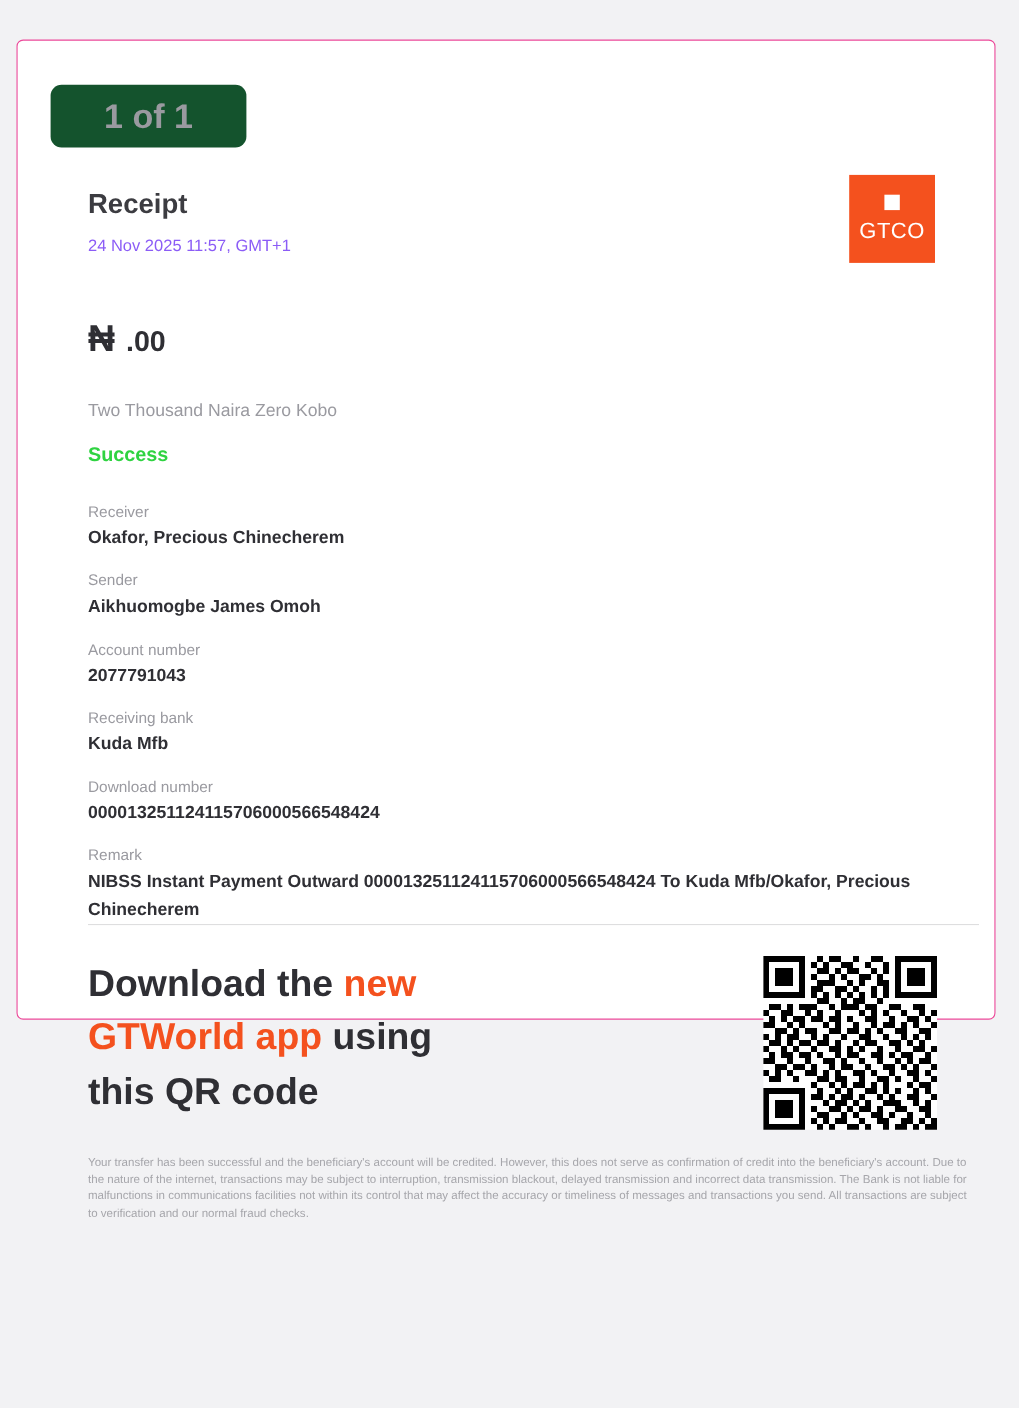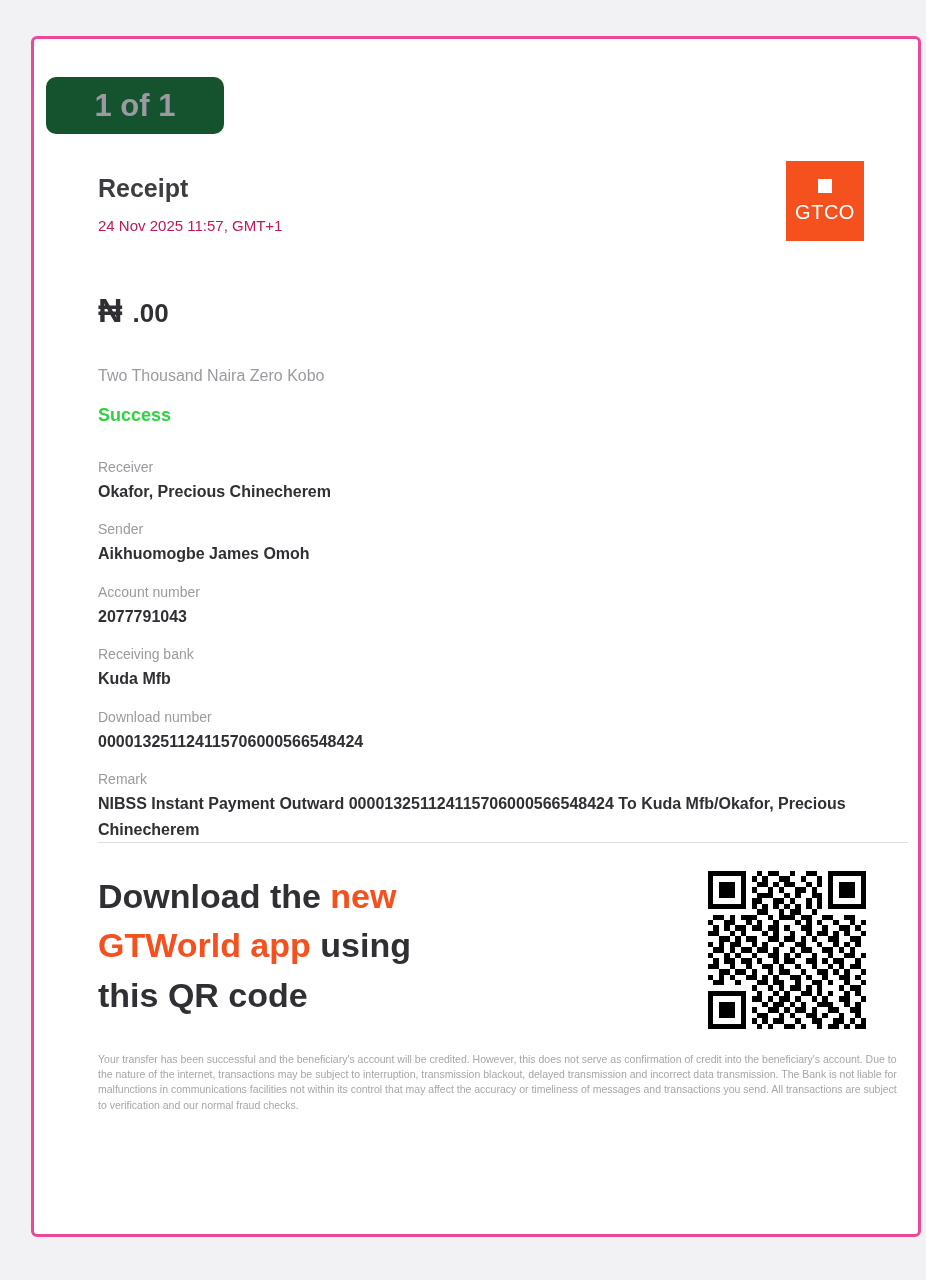--- a/index.html
+++ b/index.html
@@ -13,26 +13,26 @@
   }
   .page {
     position: relative;
     width: 926px;
     height: 1280px;
     background: #f2f2f4;
     overflow: hidden;
   }
   .receipt-card {
     position: absolute;
-    left: 31px;
+    left: 15px;
     top: 36px;
     width: 890px;
-    height: 1201px;
+    height: 891px;
     background: #ffffff;
-    border: 3px solid #ec4899;
+    border: 1px solid #ec4899;
     border-radius: 6px;
   }
   .page-counter {
     position: absolute;
     left: 46px;
     top: 77px;
     width: 178px;
     height: 57px;
     background: #14532d;
     border-radius: 10px;
@@ -50,21 +50,21 @@
     top: 135px;
     font-size: 25px;
     font-weight: bold;
     color: #3c3c41;
   }
   .receipt-date {
     position: absolute;
     left: 64px;
     top: 178px;
     font-size: 15px;
-    color: #be185d;
+    color: #8b5cf6;
   }
   .gtco-logo {
     position: absolute;
     right: 54px;
     top: 122px;
     width: 78px;
     height: 80px;
     background: #f4511e;
     display: flex;
     flex-direction: column;

